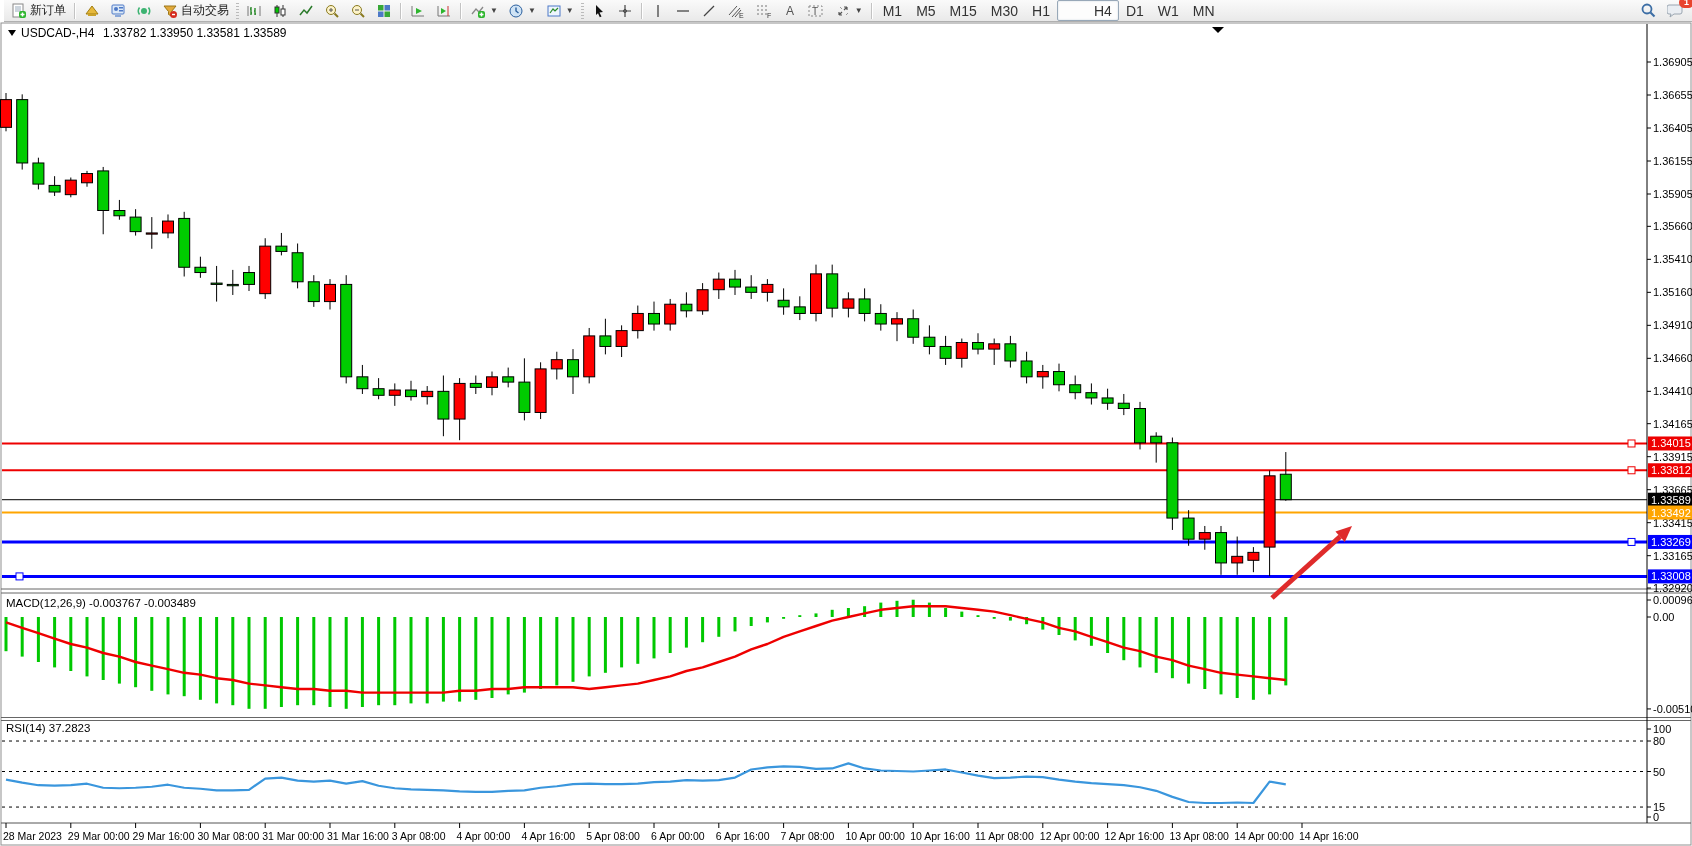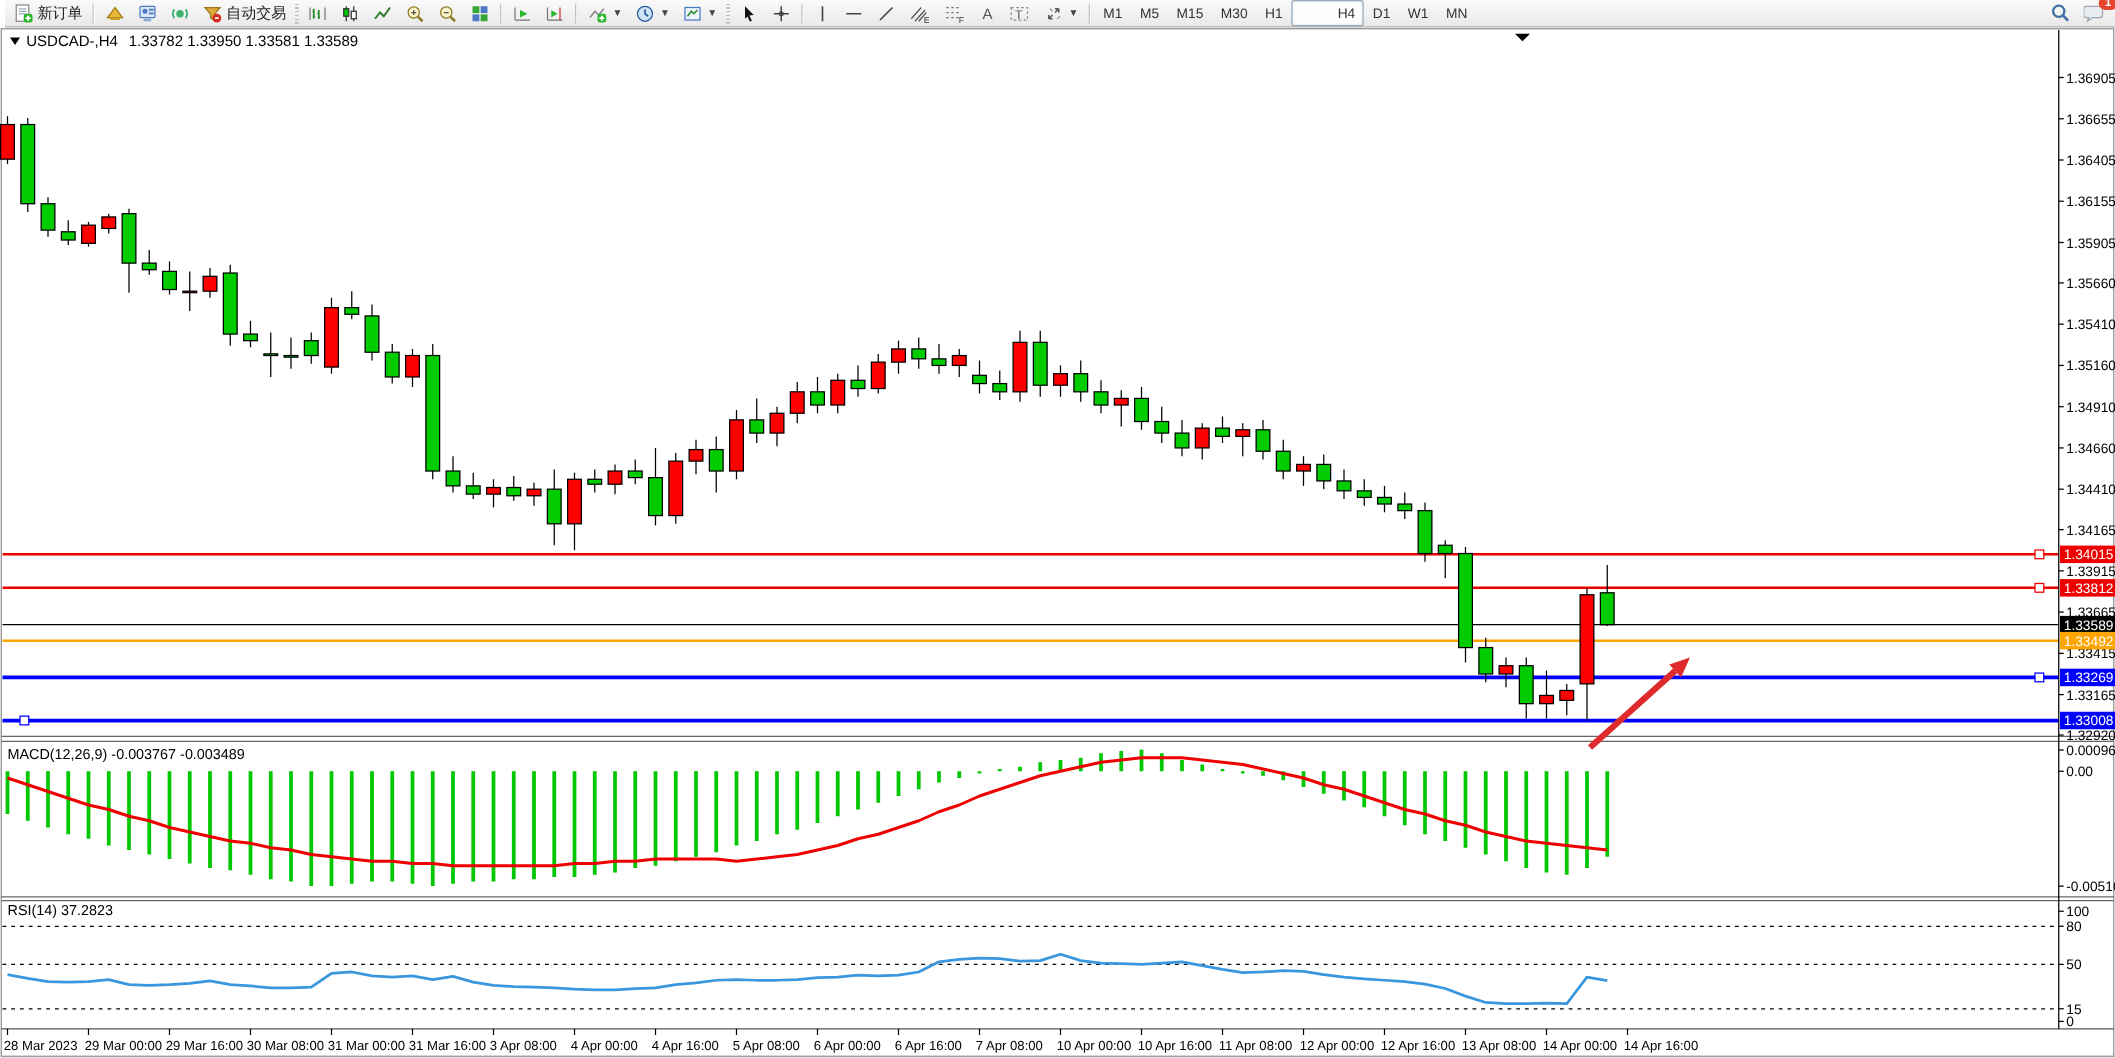--- a/index.html
+++ b/index.html
@@ -6,21 +6,21 @@
   .app{position:relative;width:1692px;height:846px;background:#fff;font-family:"Liberation Sans",sans-serif;overflow:hidden;}
   
   .toolbar{position:absolute;top:0;left:4px;width:1692px;height:22px;display:flex;align-items:center;
     background:linear-gradient(#fafafa,#e9e9e9);border-bottom:1px solid #b0b0b0;z-index:5;padding-left:2px;box-sizing:border-box;}
   .tbtn{height:19px;display:flex;align-items:center;gap:3px;padding:0 4px;border:1px solid transparent;
     border-radius:2px;font-size:12px;color:#222;cursor:default;white-space:nowrap;}
   .tbtn.active{background:#fdfdfd;border:1px solid #98a8b8;box-shadow:inset 0 0 2px #cfd8e0;padding-left:36px;}
   .tsep{width:1px;height:16px;background:#c3c3c3;border-right:1px solid #fff;margin:0 3px;}
   .grip{width:3px;height:16px;margin:0 2px;background:repeating-linear-gradient(#bbb 0 1px,transparent 1px 3px);}
   .caret{font-size:8px;color:#444;margin-left:1px;}
-  .tf{font-size:11px;color:#333;padding:0 6px;}
+  .tf{font-size:14px;color:#333;padding:0 6px;}
   .right{margin-left:auto;display:flex;align-items:center;margin-right:6px;}
   .badgewrap{position:relative;}
   .badge{position:absolute;top:-4px;right:-5px;background:#e8432d;color:#fff;border-radius:7px;
     font-size:9px;line-height:11px;min-width:11px;text-align:center;padding:0 2px;font-weight:bold;}
   .ticon{display:block;}
   
   svg text{font-family:"Liberation Sans",sans-serif;}
 </style>
 </head>
 <body>

